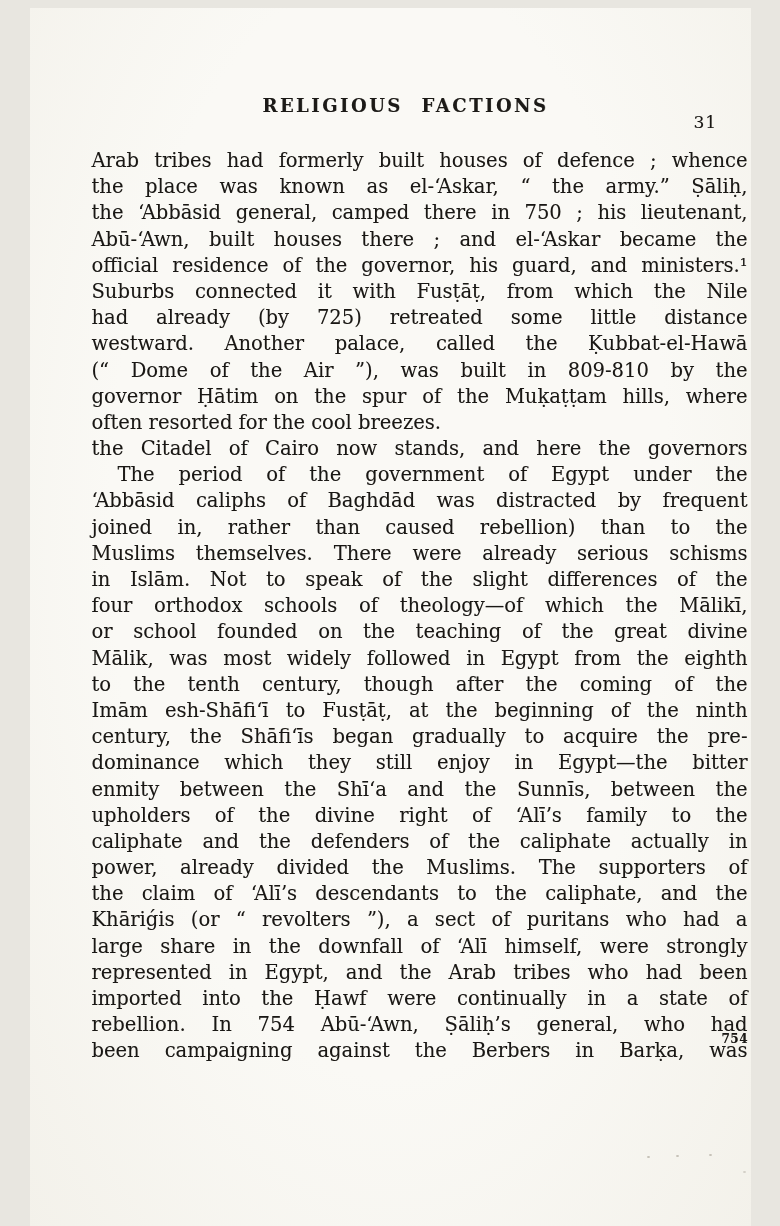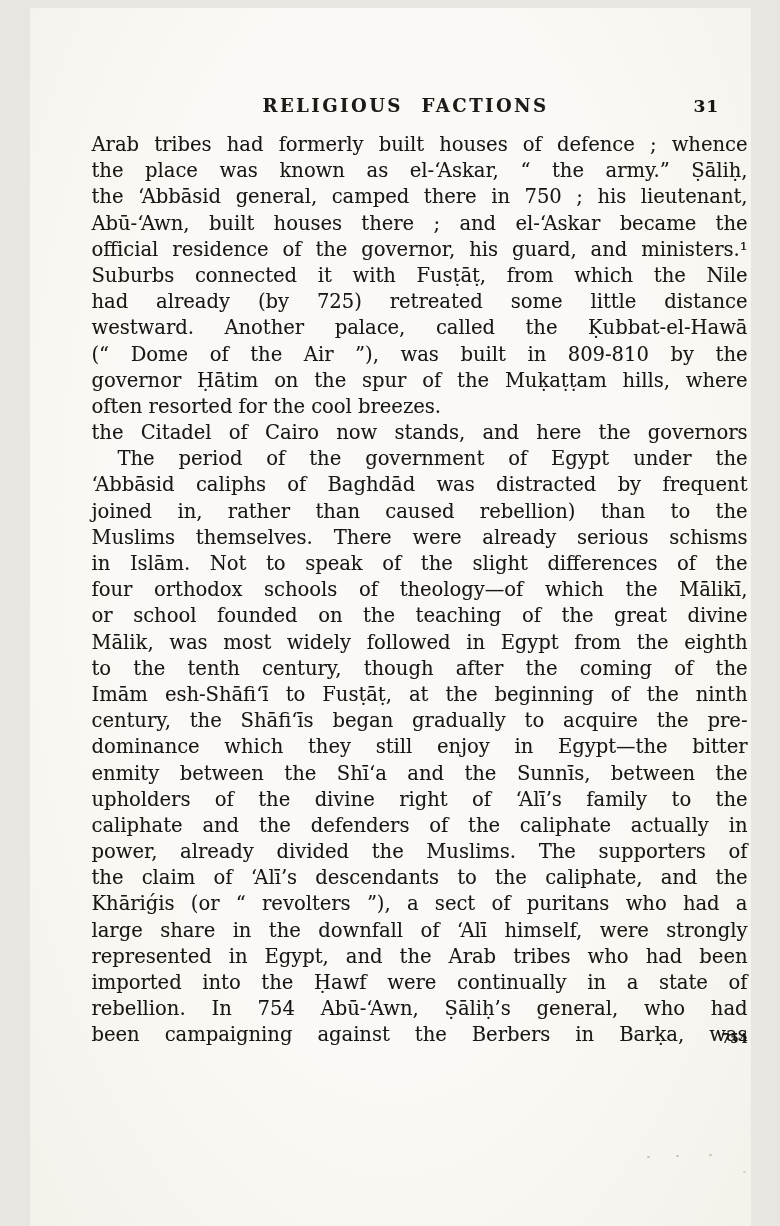--- a/index.html
+++ b/index.html
@@ -19,29 +19,29 @@
     text-align: center;
     font-size: 18px;
     font-weight: 700;
     letter-spacing: 2.5px;
     word-spacing: 10px;
     color: #1c1a17;
     text-shadow: 0.3px 0.3px 0 rgba(25,22,18,0.35);
   }
   .page-number {
     position: absolute;
-    top: 88px; left: 664px;
+    top: 104px; left: 664px;
     font-size: 17px;
-    font-weight: 700;
+    font-weight: 400;
     letter-spacing: 1px;
     text-shadow: 0.3px 0.3px 0 rgba(25,22,18,0.35);
   }
   .body-text {
     position: absolute;
-    top: 124px; left: 62px; width: 656px;
+    top: 140px; left: 62px; width: 656px;
     font-size: 19.5px;
     text-shadow: 0.25px 0.3px 0 rgba(25,22,18,0.28);
   }
   .bl {
     height: 26.2px;
     line-height: 26.2px;
     text-align: justify;
     text-align-last: justify;
     white-space: normal;
   }

